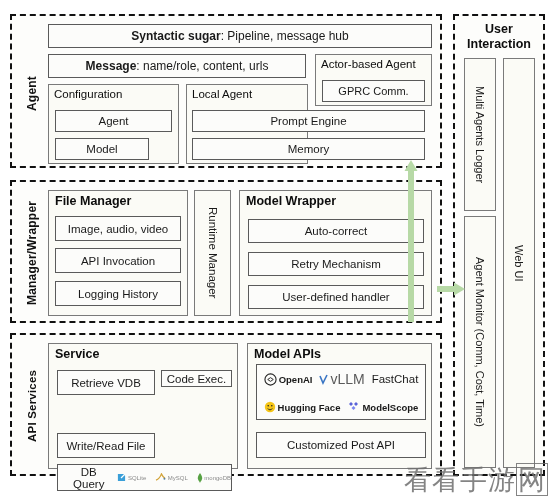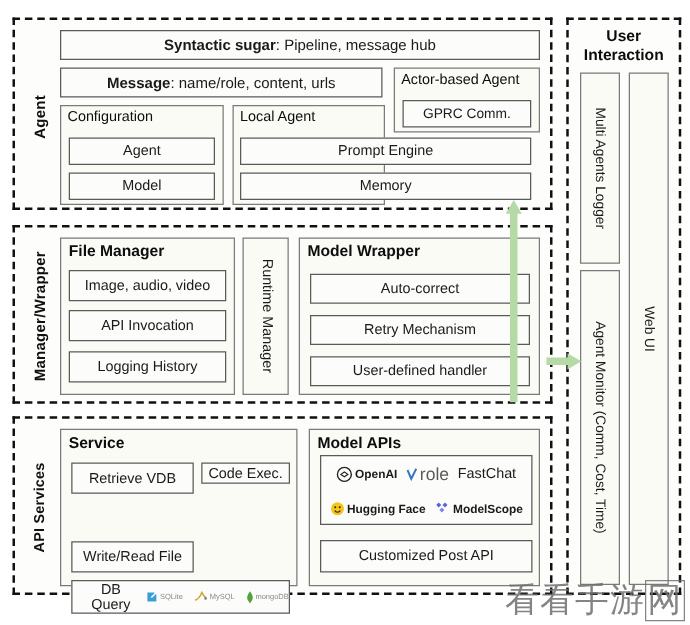--- a/index.html
+++ b/index.html
@@ -61,21 +61,21 @@
 
   
   .syn   {left:48px; top:24px;  width:384px; height:24px; font-size:12px;}
   .msg   {left:48px; top:54px;  width:258px; height:24px; font-size:12px;}
   .actor {left:315px;top:54px;  width:117px; height:52px; align-items:flex-start;justify-content:flex-start;}
   .actor-h{left:321px;top:58px;font-size:11.5px;font-weight:normal;}
   .gprc  {left:322px;top:80px;  width:103px; height:22px; font-size:11px;}
   .conf  {left:48px; top:84px;  width:131px; height:80px; align-items:flex-start;justify-content:flex-start;}
   .conf-h{left:54px; top:88px;  font-size:11.5px;font-weight:normal;}
   .conf-a{left:55px; top:110px; width:117px; height:22px; font-size:11.5px;}
-  .conf-m{left:55px; top:138px; width:117px; height:22px; font-size:11.5px;}
+  .conf-m{left:55px; top:138px; width:94px; height:22px; font-size:11.5px;}
   .local {left:186px;top:84px;  width:122px; height:80px; align-items:flex-start;justify-content:flex-start;}
   .local-h{left:192px;top:88px; font-size:11.5px;font-weight:normal;}
   .prompt{left:192px;top:110px; width:233px; height:22px; font-size:11.5px;}
   .memory{left:192px;top:138px; width:233px; height:22px; font-size:11.5px;}
 
   
   .fm    {left:48px; top:190px; width:140px; height:126px; align-items:flex-start;justify-content:flex-start;}
   .fm-h  {left:55px; top:194px;}
   .fm-1  {left:55px; top:216px; width:126px; height:25px; font-size:11.5px;}
   .fm-2  {left:55px; top:248px; width:126px; height:25px; font-size:11.5px;}
@@ -243,21 +243,21 @@
           <svg width="13" height="13" viewBox="0 0 14 14" aria-hidden="true">
             <circle cx="7" cy="7" r="6" fill="none" stroke="#222" stroke-width="1.2"></circle>
             <path d="M4 7l3-2 3 2-3 2z" fill="none" stroke="#222" stroke-width="1"></path>
           </svg>
           <span>OpenAI</span>
         </span>
         <span class="logo-item" style="font-size:14px;color:#5a5a5a;">
           <svg width="9" height="11" viewBox="0 0 9 11" aria-hidden="true">
               <path d="M1 2l3 7 4-8" stroke="#3b76c4" stroke-width="1.6" fill="none"></path>
             </svg>
-          <span>role</span>
+          <span>vLLM</span>
         </span>
         <span class="logo-item" style="font-size:11.5px;">
           <span>FastChat</span>
         </span>
       </div>
       <div class="logo-row">
         <span class="logo-item b">
           <svg width="12" height="12" viewBox="0 0 12 12" aria-hidden="true">
             <circle cx="6" cy="6" r="5.2" fill="#f5c518"></circle>
             <circle cx="4.2" cy="4.8" r=".8" fill="#222"></circle>

